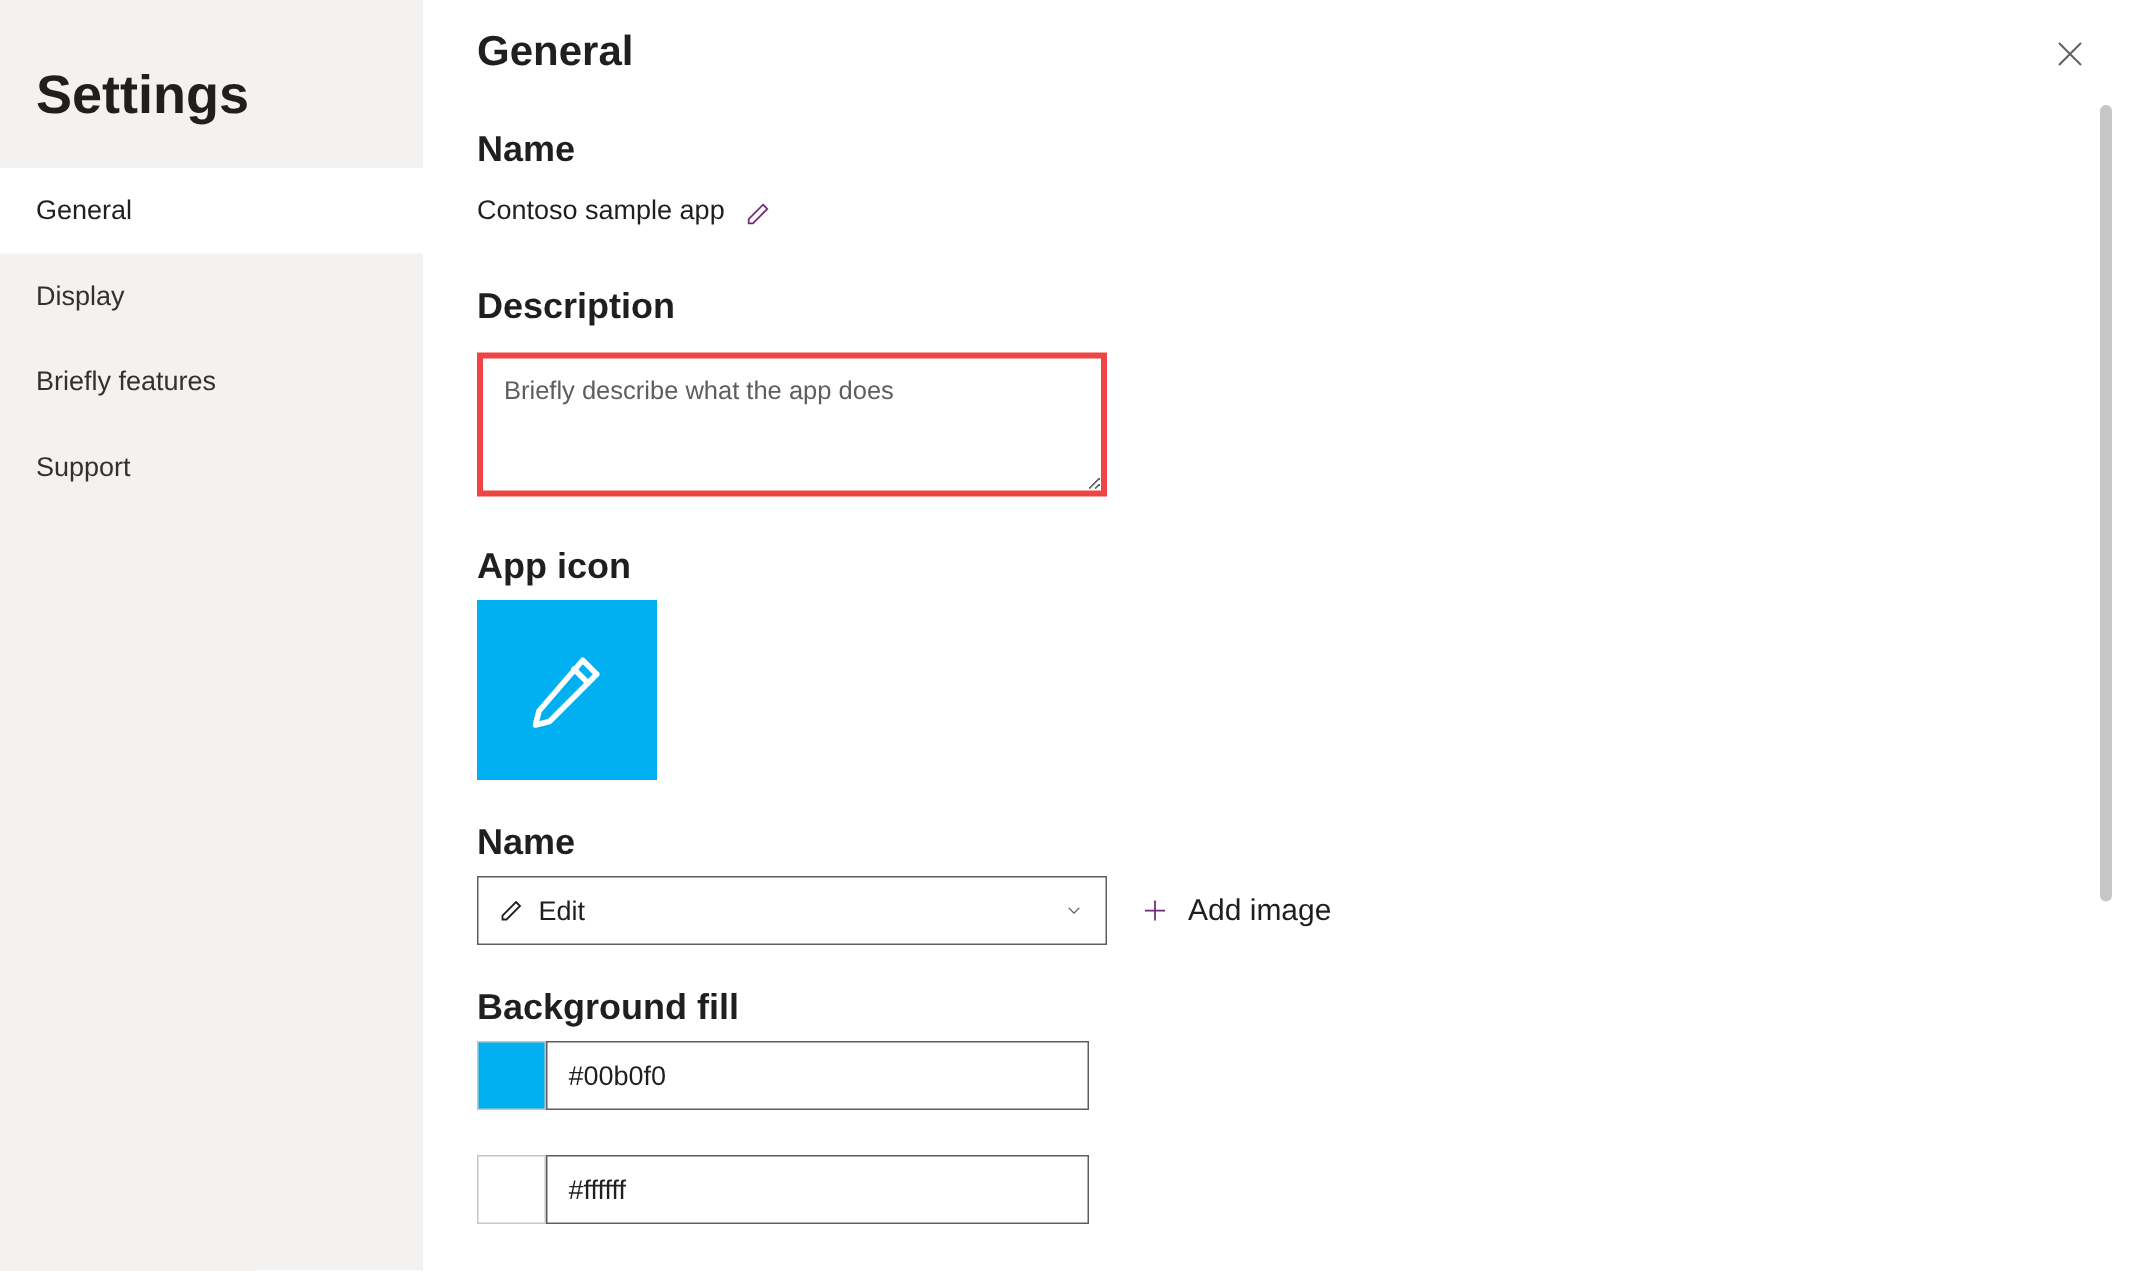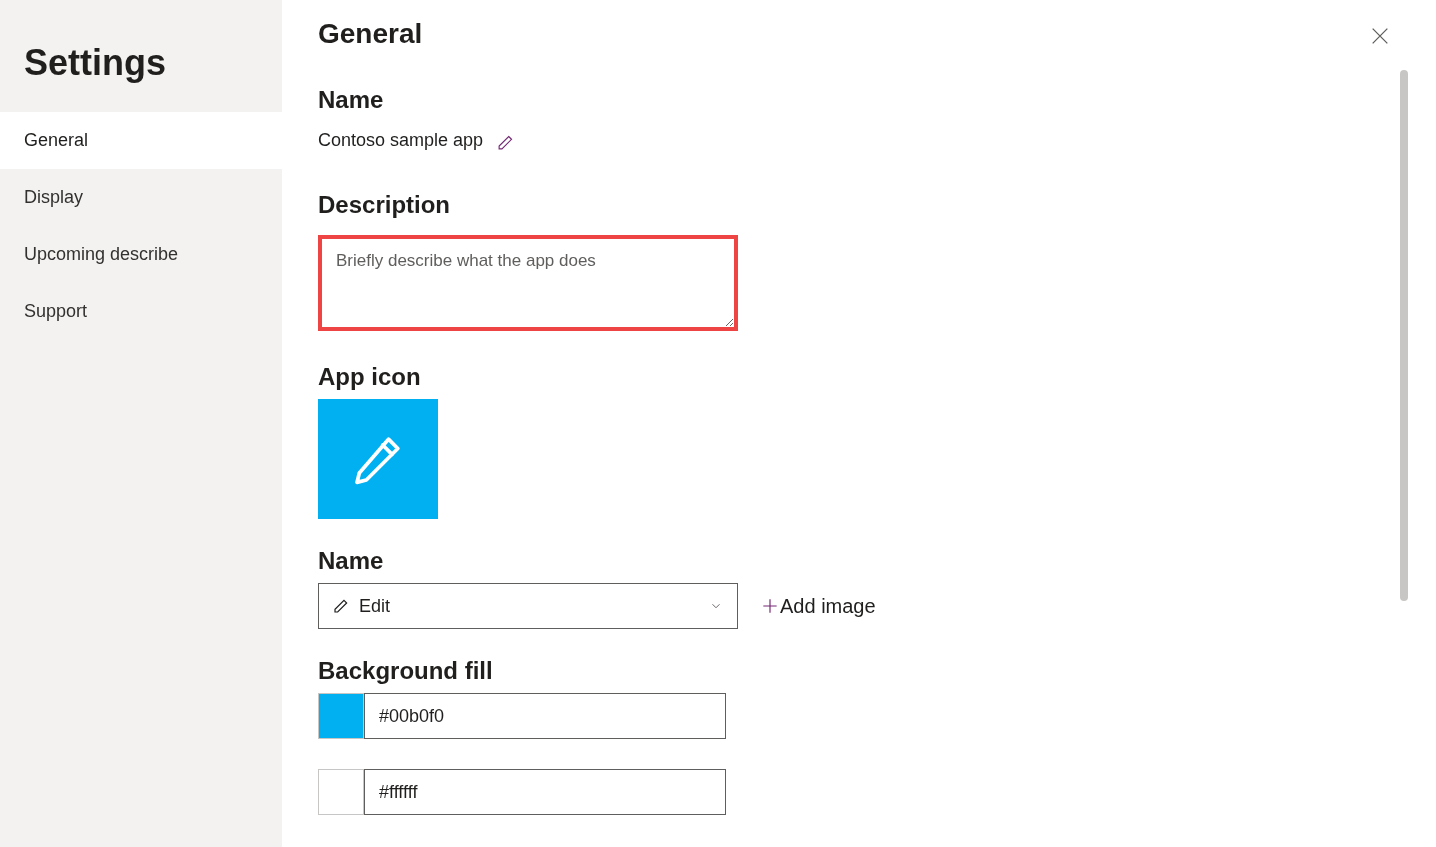--- a/index.html
+++ b/index.html
@@ -144,20 +144,21 @@
     }
     .icon-select .chevron {
       color: #605e5c;
       display:flex;
       align-items:center;
     }
     .icon-select .chevron svg {width:14px;height:14px;}
     .add-image-link {
       display: flex;
       align-items: center;
+      gap: 12px;
       cursor: pointer;
       color: #201f1e;
     }
     .add-image-link .plus {
       color: #742774;
       display:flex;
       align-items:center;
     }
     .add-image-link .plus svg {width:20px;height:20px;}
     .add-image-link .link-text {
@@ -201,21 +202,21 @@
       border-radius: 4px;
     }
   </style>
 </head>
 <body>
 
 <div class="sidebar">
   <div class="sidebar-title">Settings</div>
   <div class="sidebar-item active">General</div>
   <div class="sidebar-item">Display</div>
-  <div class="sidebar-item">Upcoming describe</div>
+  <div class="sidebar-item">Briefly features</div>
   <div class="sidebar-item">Support</div>
 </div>
 
 <div class="main-panel">
   <div class="content">
     <h1 class="panel-title">General</h1>
 
     <div class="section-label">Name</div>
     <div class="name-row">
       <span class="name-value">Contoso sample app</span>

